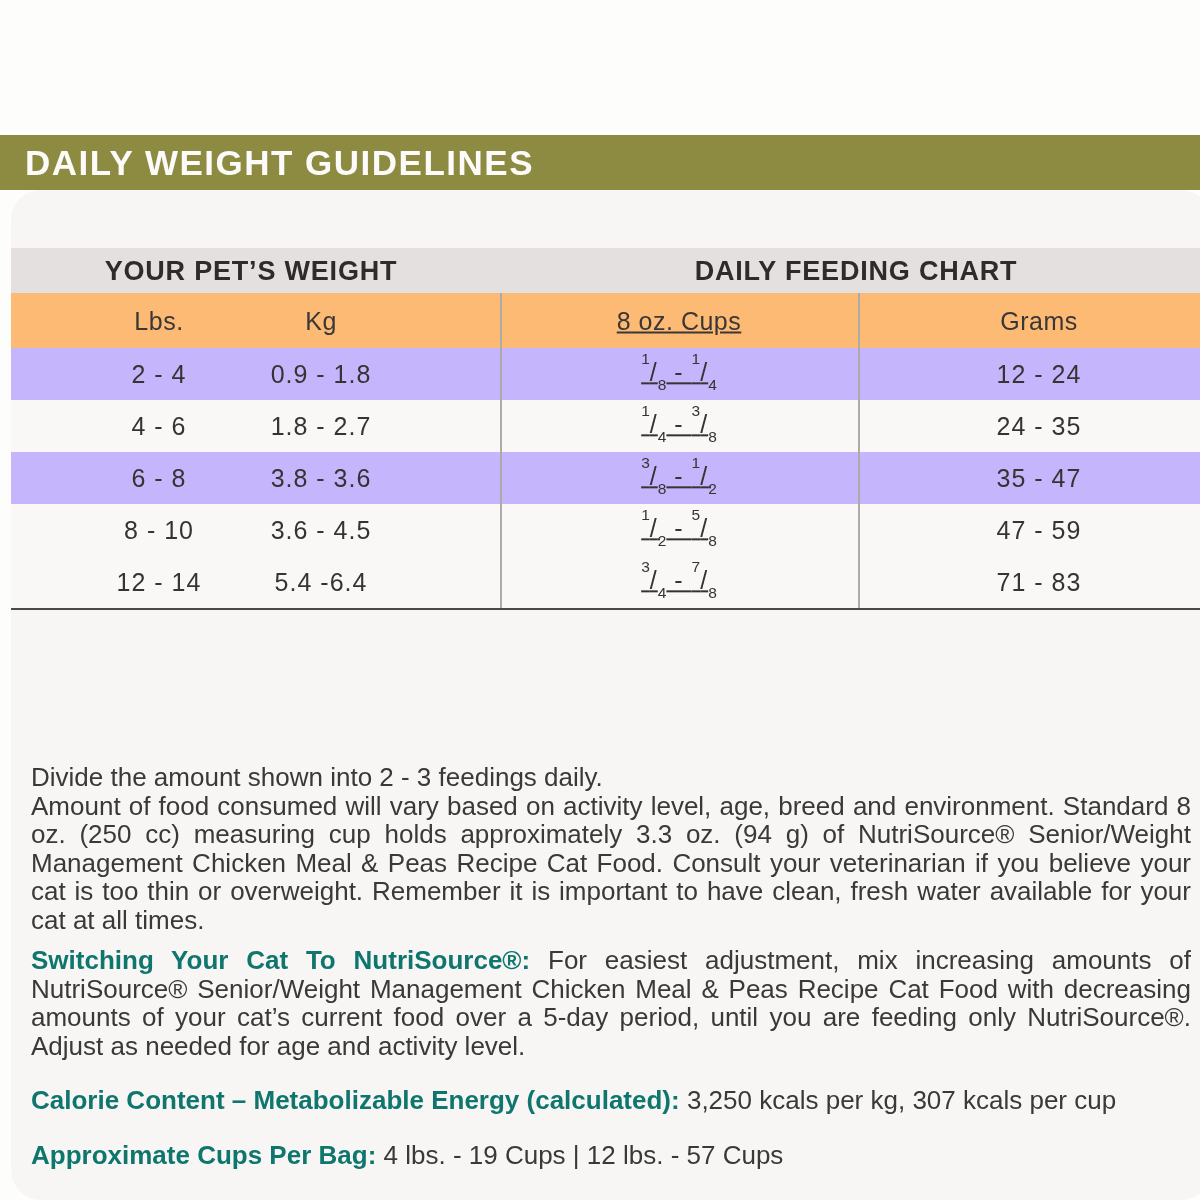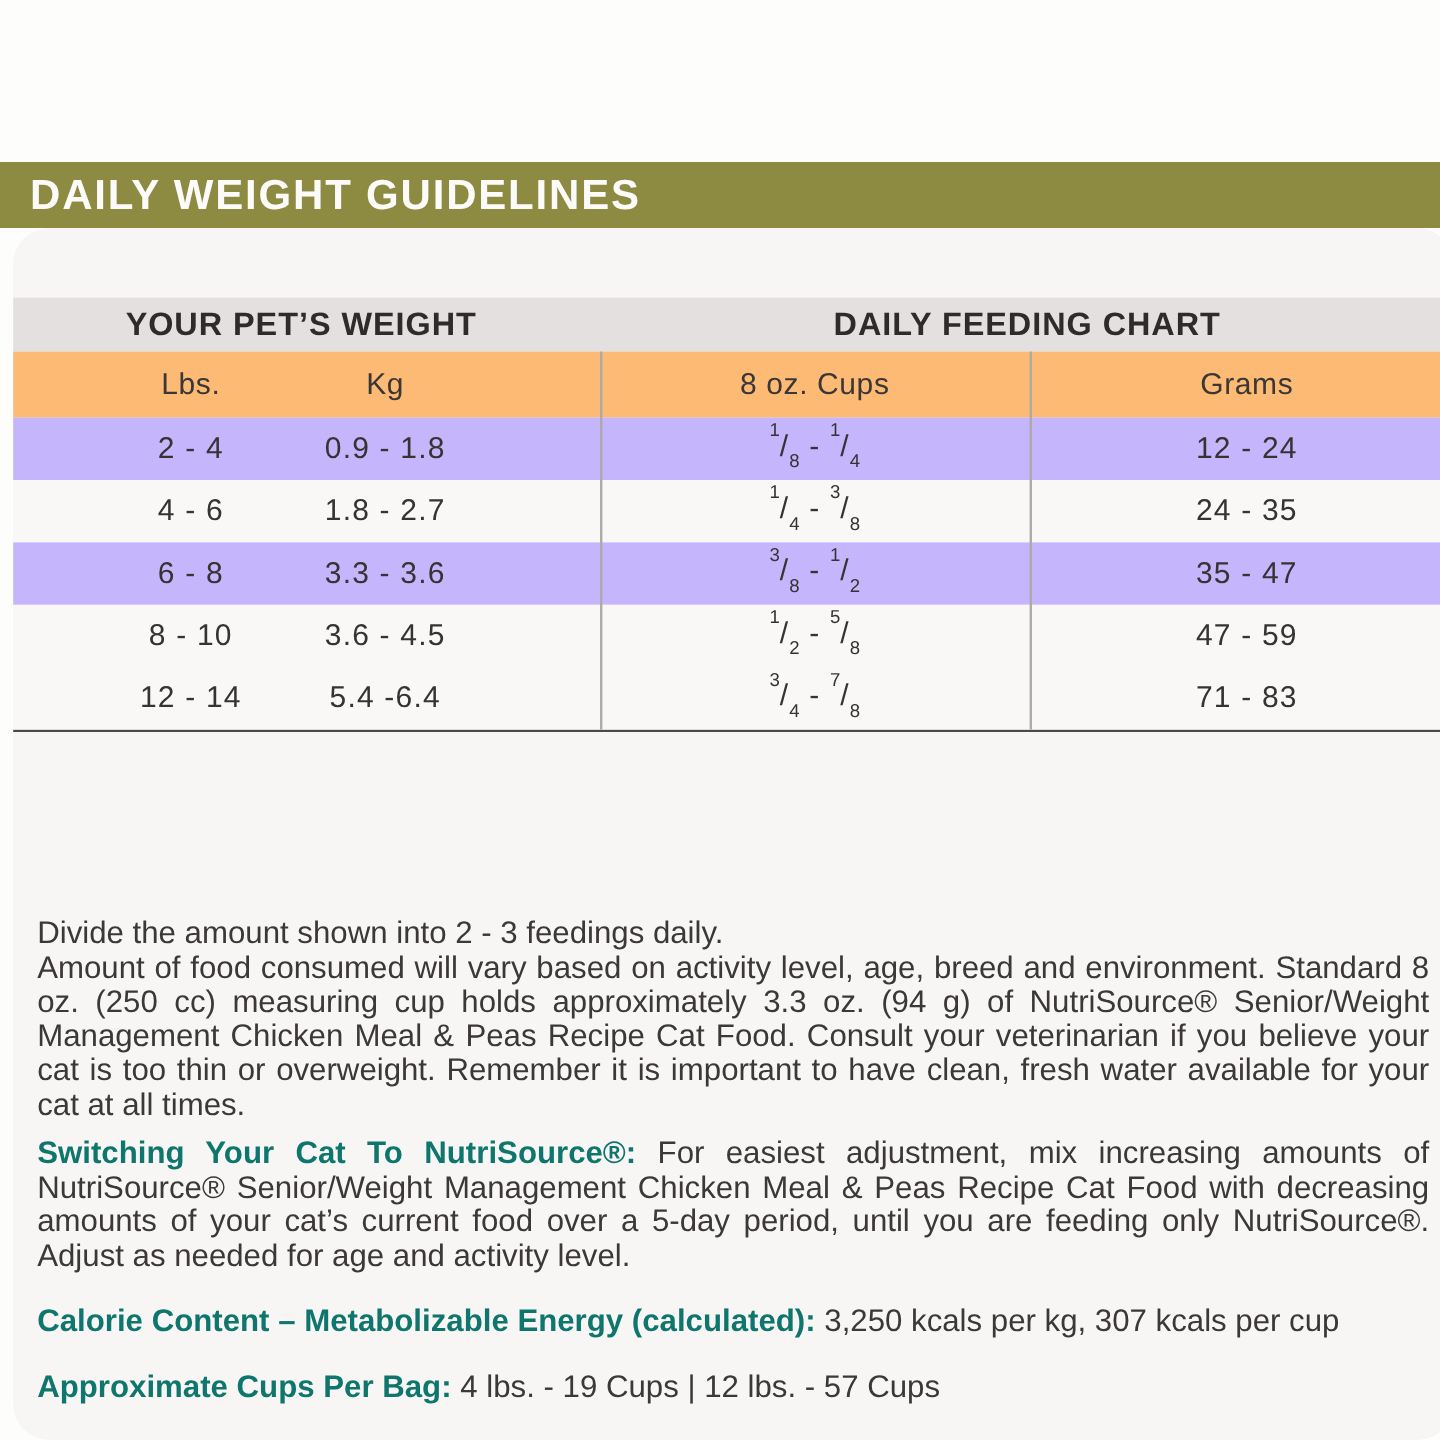--- a/index.html
+++ b/index.html
@@ -34,21 +34,21 @@
   .gh-right { left:845px; }
   .grid { position:relative; border-bottom:2px solid #4C4948; }
   .row { position:relative; height:52px; }
   .row.sub { height:55px; background:#fdba74; }
   .row.gray { background:#c4b5fd; }
   .row.white { background:#F9F8F7; }
   .cell {
     position:absolute; top:50%; transform:translate(-50%,-50%);
     font-size:25px; color:#363332; letter-spacing:1px; white-space:nowrap;
   }
-  .c1 { left:148px; } .c2 { left:310px; } .c3 { left:668px; } .c4 { left:1028px; }
+  .c1 { left:148px; } .c2 { left:310px; } .c3 { left:668px;text-decoration:underline; } .c4 { left:1028px; }
   .row.sub .cell { color:#3A3736; letter-spacing:0.5px; }
   .cell sup { font-size:62%; position:relative; top:-0.45em; letter-spacing:0; }
   .cell sub { font-size:62%; position:relative; top:0.22em; letter-spacing:0; }
   .vdiv { position:absolute; top:0; bottom:0; width:2px; background:#ADAAA8; }
   .vd1 { left:489px; } .vd2 { left:847px; }
   
   .notes {
     position:absolute; left:20px; top:573px; width:1160px;
     font-size:26px; line-height:28.5px; color:#3B3837;
   }
@@ -95,21 +95,21 @@
 
         <div class="row white">
           <span class="cell c1">4 - 6</span>
           <span class="cell c2">1.8 - 2.7</span>
           <span class="cell c3"><sup>1</sup>/<sub>4</sub> - <sup>3</sup>/<sub>8</sub></span>
           <span class="cell c4">24 - 35</span>
         </div>
 
         <div class="row gray">
           <span class="cell c1">6 - 8</span>
-          <span class="cell c2">3.3 - 3.6</span>
+          <span class="cell c2">3.8 - 3.6</span>
           <span class="cell c3"><sup>3</sup>/<sub>8</sub> - <sup>1</sup>/<sub>2</sub></span>
           <span class="cell c4">35 - 47</span>
         </div>
 
         <div class="row white">
           <span class="cell c1">8 - 10</span>
           <span class="cell c2">3.6 - 4.5</span>
           <span class="cell c3"><sup>1</sup>/<sub>2</sub> - <sup>5</sup>/<sub>8</sub></span>
           <span class="cell c4">47 - 59</span>
         </div>

